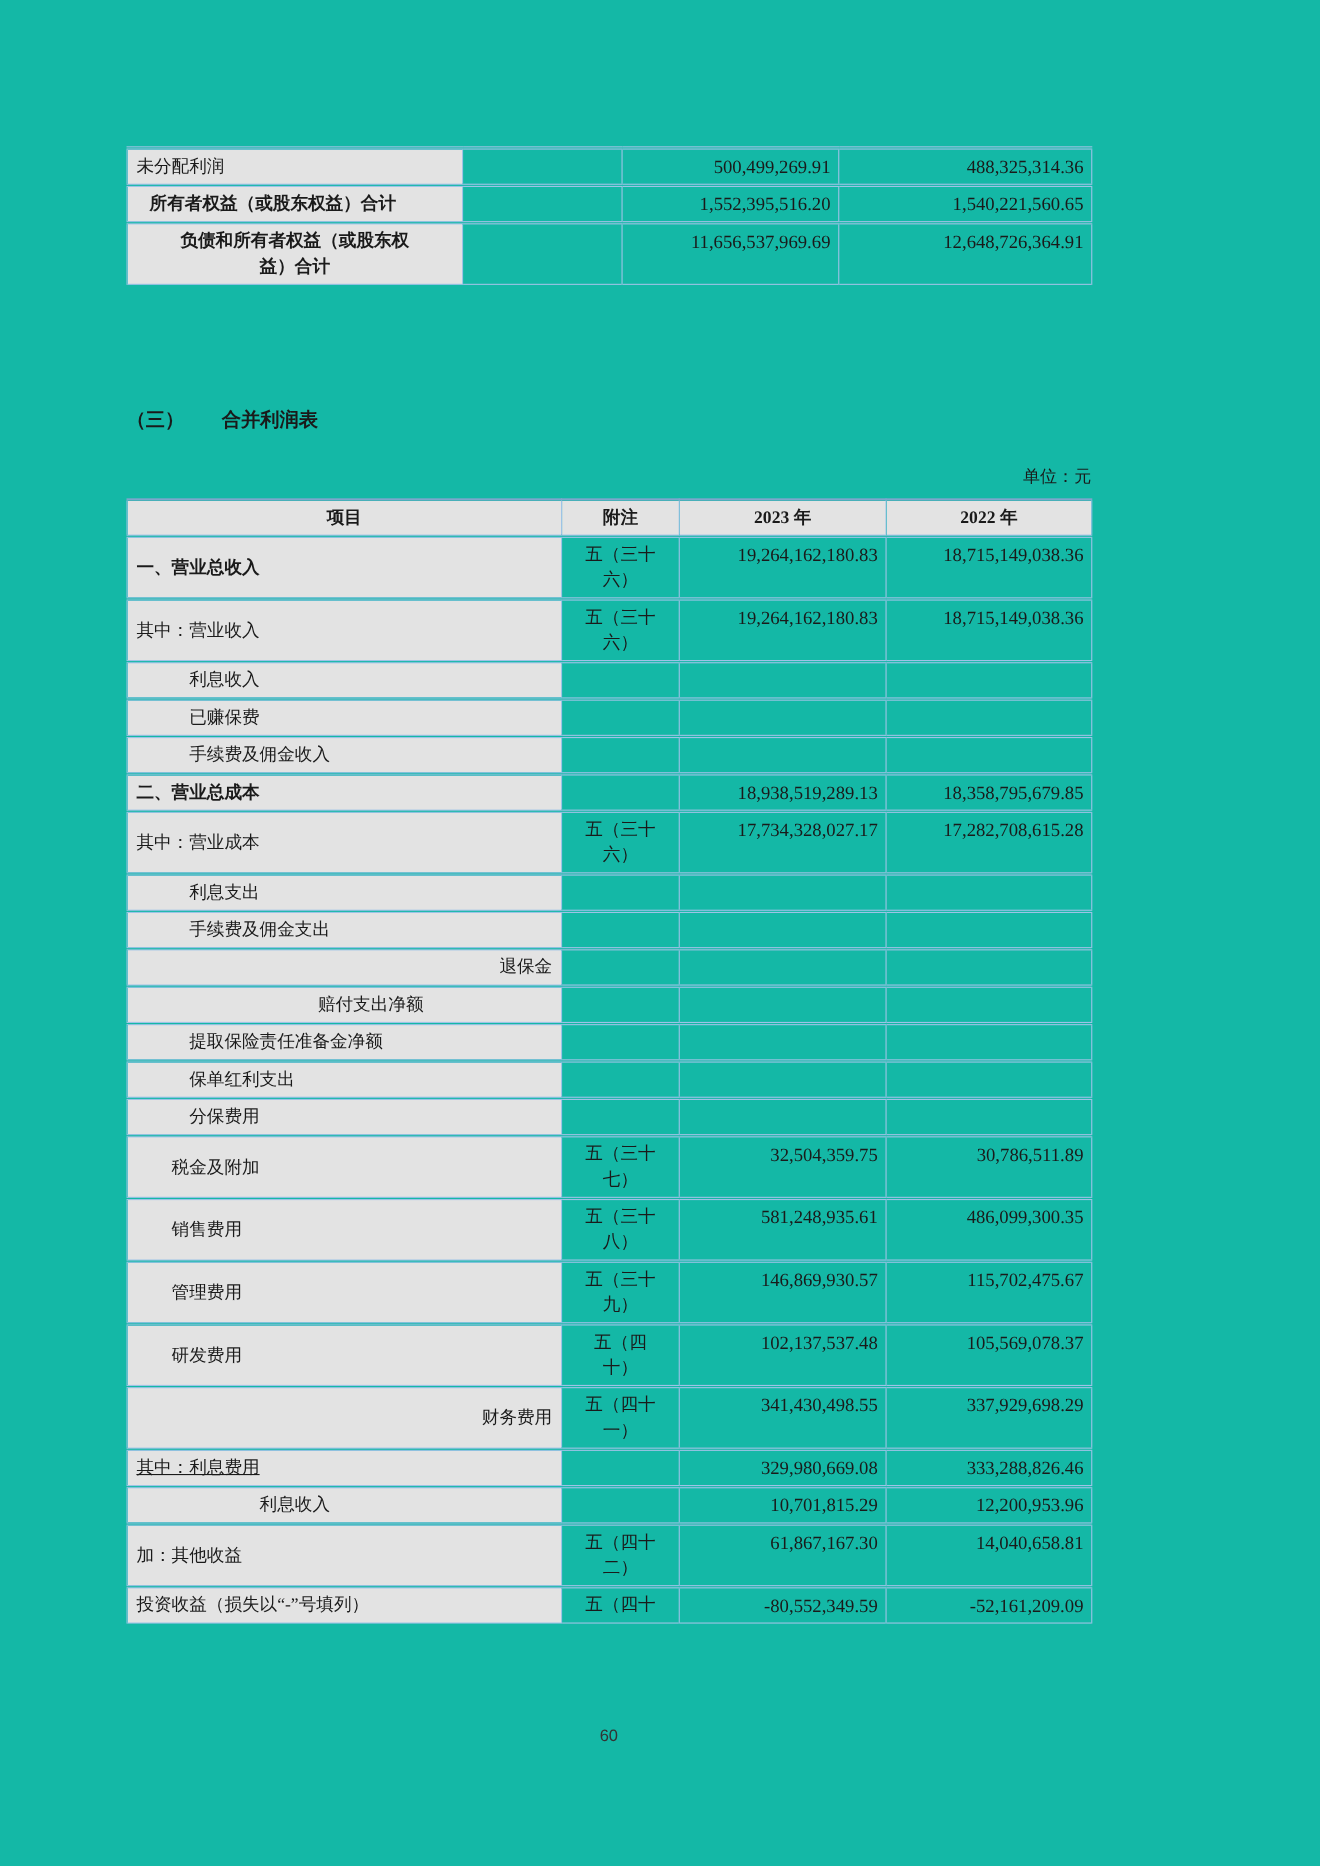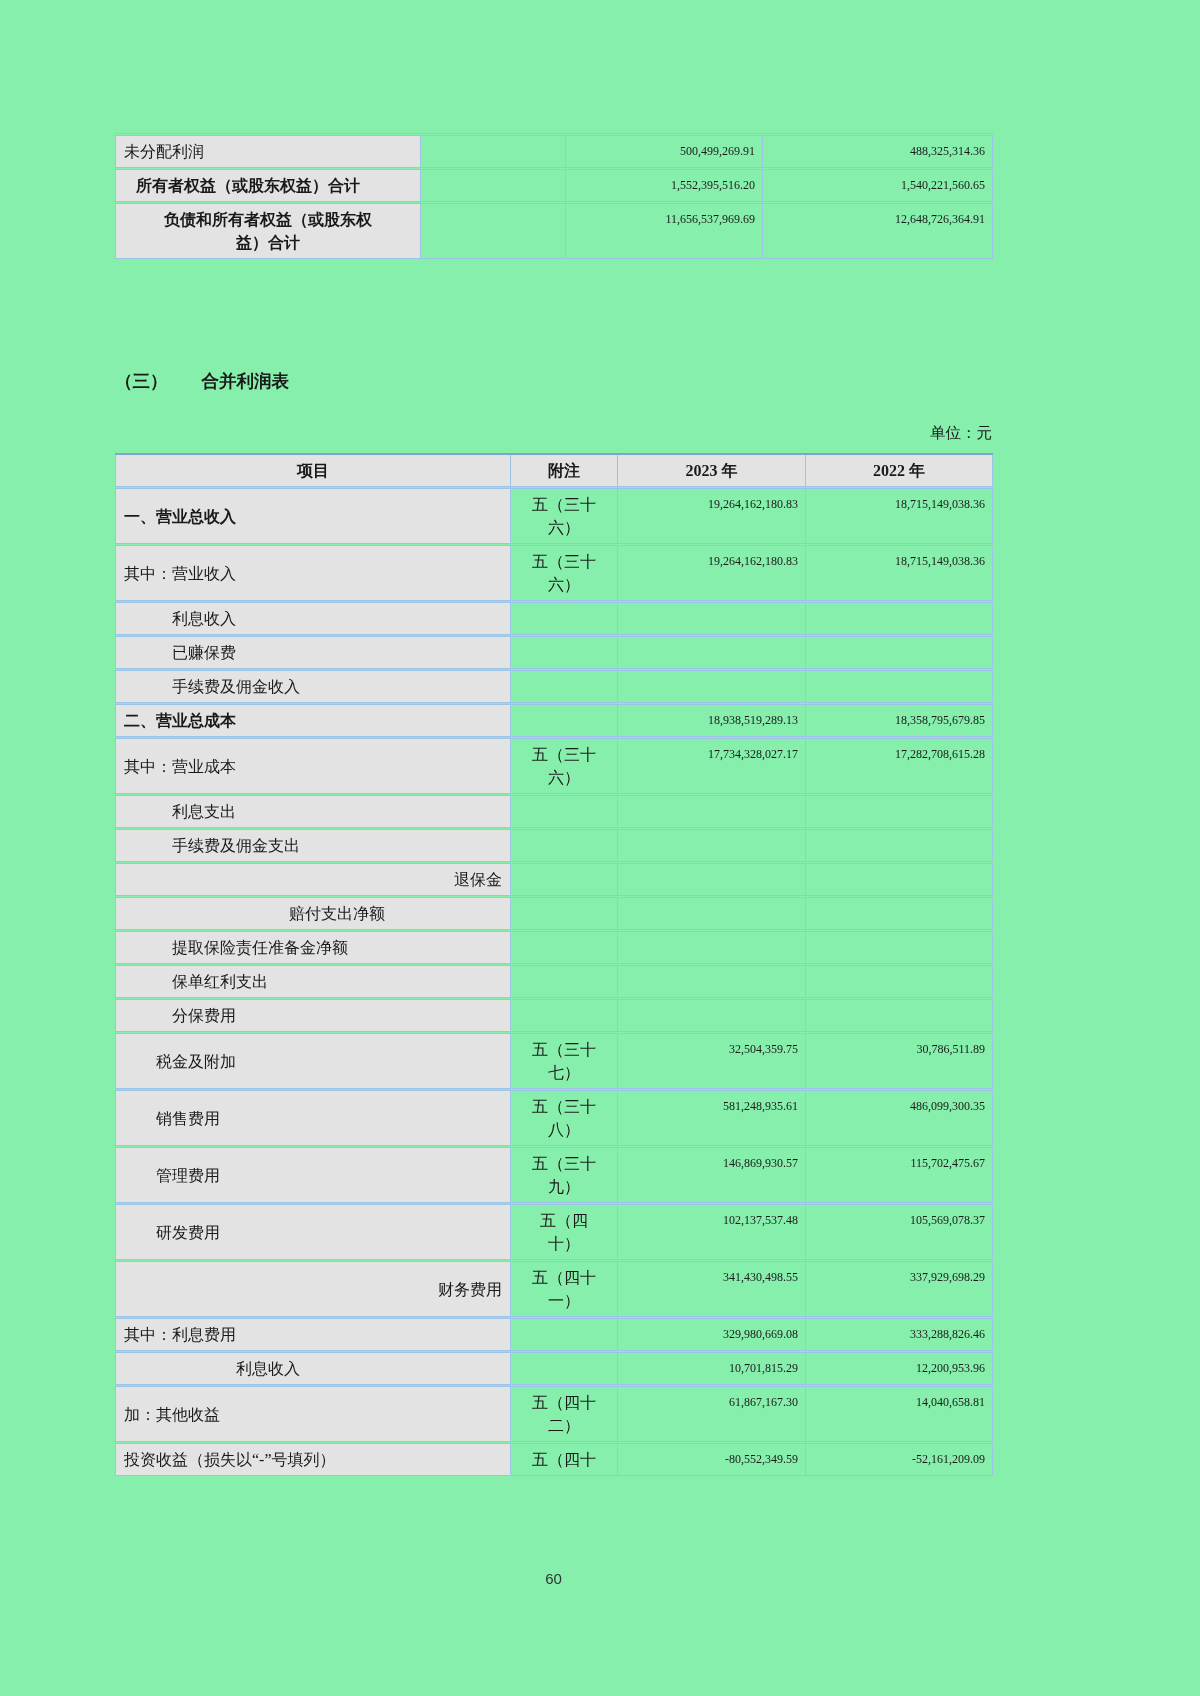--- a/index.html
+++ b/index.html
@@ -7,21 +7,21 @@
     --border-dark:#7da6cc;
     --cell-gray:#e3e3e3;
     --text:#1a1a1a;
   }
   html,body{margin:0;padding:0;background:#ffffff;}
   .page{
     position:relative;
     width:1200px;height:1696px;
     box-sizing:border-box;
     padding:133px 208px 0 115px;
-    background:#86efac;
+    background:#14b8a6;
     color:var(--text);
     font-family:"Liberation Serif","DejaVu Serif",serif;
     overflow:hidden;
   }
   table.fin-table{
     width:100%;
     border-collapse:collapse;
     table-layout:fixed;
     border:1px solid var(--border-blue);
     border-top:2px solid var(--border-dark);
@@ -54,21 +54,21 @@
   }
   .fin-table td.note{
     text-align:center;
     vertical-align:top;
     white-space:pre-line;
   }
   .fin-table td.num{
     text-align:right;
     vertical-align:top;
     padding-right:7px;
-    font-size:12px;
+    font-size:17px;
     letter-spacing:0px;
   }
   .fin-table tr.bold td.label{font-weight:700;}
   .section-heading{
     margin-top:110px;
     font-size:17.5px;
     font-weight:700;
   }
   .section-heading .tab{display:inline-block;width:34px;}
   .unit-label{
@@ -259,21 +259,21 @@
             <td class="num">105,569,078.37</td>
           </tr>
           <tr>
             <td class="label" style="padding-left: 40px; text-align: right;">财务费用</td>
             <td class="note">五（四十
 一）</td>
             <td class="num">341,430,498.55</td>
             <td class="num">337,929,698.29</td>
           </tr>
           <tr>
-            <td class="label" style="">其中：利息费用</td>
+            <td class="label" style=" text-decoration: underline;">其中：利息费用</td>
             <td class="note"></td>
             <td class="num">329,980,669.08</td>
             <td class="num">333,288,826.46</td>
           </tr>
           <tr>
             <td class="label" style="padding-left: 120px;">利息收入</td>
             <td class="note"></td>
             <td class="num">10,701,815.29</td>
             <td class="num">12,200,953.96</td>
           </tr>

